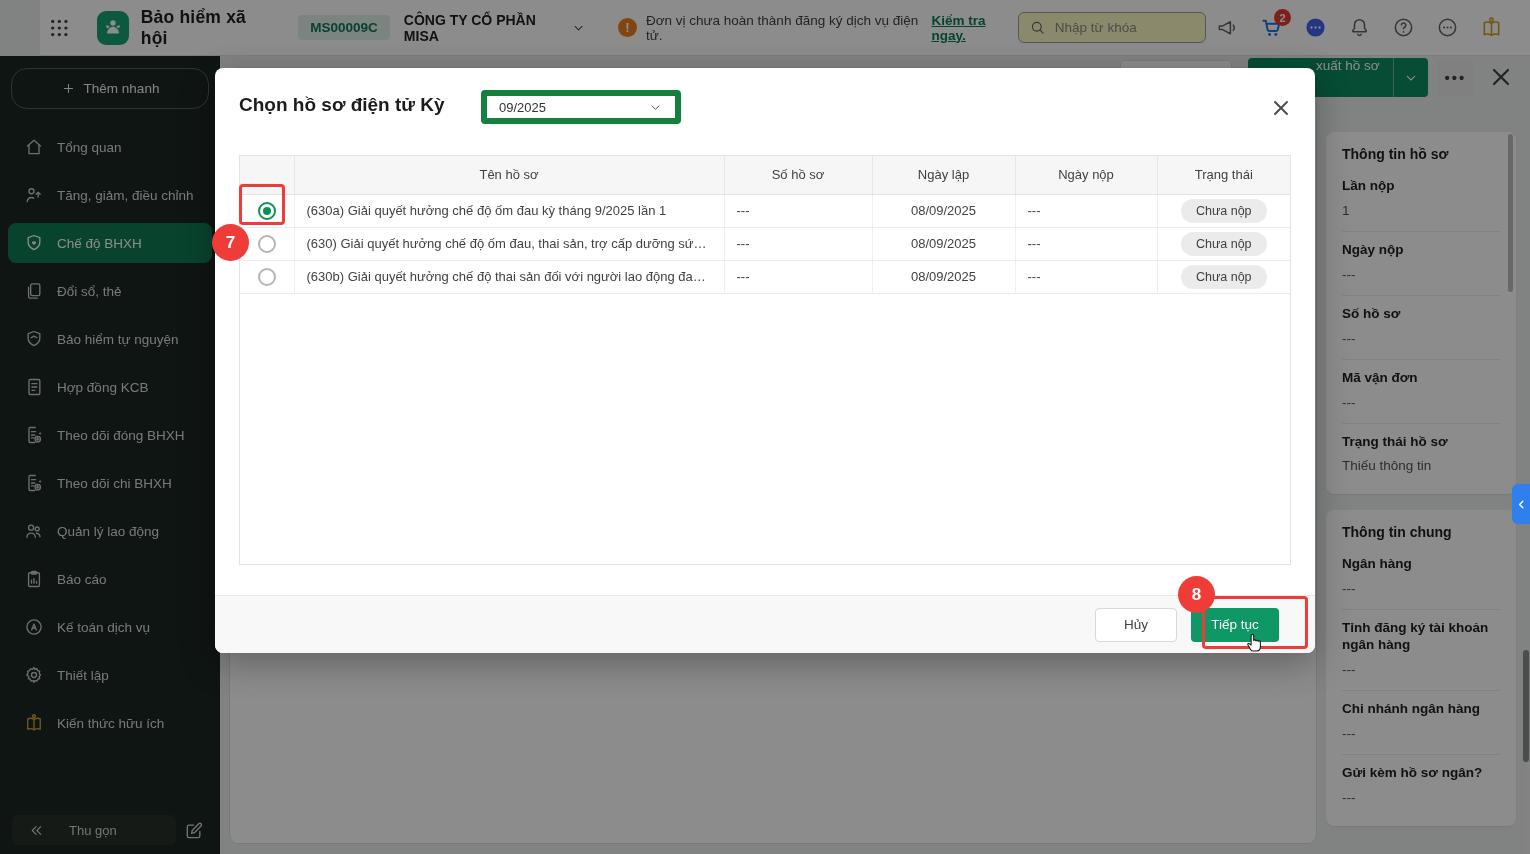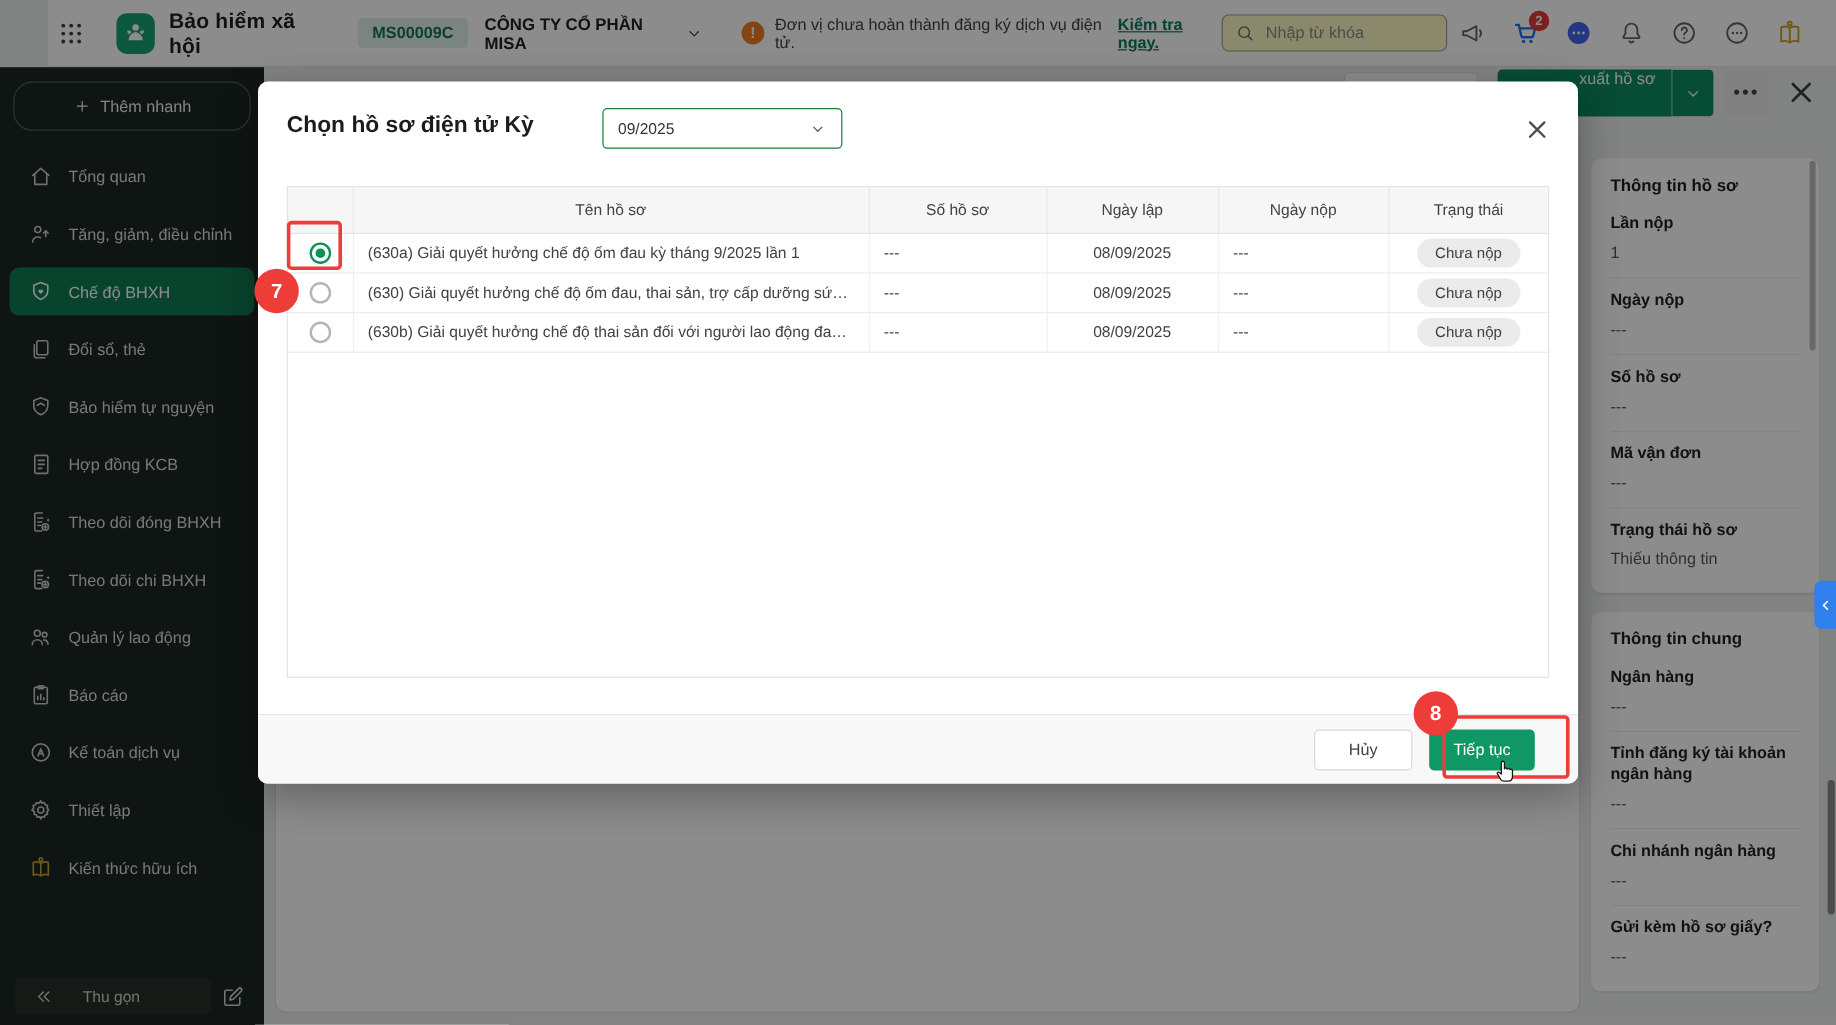--- a/index.html
+++ b/index.html
@@ -94,21 +94,21 @@
               z-index:6; cursor:pointer; }
   .blue-tab .icon { width:13px; height:13px; }
 
   
   #overlay { position:absolute; inset:0; background:rgba(0,0,0,.45); z-index:5; }
 
   
   .modal { position:absolute; left:215px; top:68px; width:1100px; height:585px; background:#fff; z-index:10;
            border-radius:8px; box-shadow:0 10px 35px rgba(0,0,0,.3); }
   .modal-title { position:absolute; left:24px; top:26px; font-size:19px; font-weight:700; color:#1c1c1c; }
-  .period-select { position:absolute; left:287px; top:22px; width:200px; height:34px; border:1px solid #15803d;
+  .period-select { position:absolute; left:266px; top:22px; width:200px; height:34px; border:6px solid #15803d;
                    border-radius:4px; display:flex; align-items:center; padding:0 12px; font-size:13px;
                    color:#333; cursor:pointer; background:#fff; }
   .period-select .icon { margin-left:auto; width:15px; height:15px; color:#555; }
   .modal-close { position:absolute; right:22px; top:28px; width:24px; height:24px; color:#4a4a4a; cursor:pointer; }
 
   .table-box { position:absolute; left:24px; top:87px; width:1052px; height:410px; border:1px solid #e3e3e3;
                overflow:hidden; background:#fff; }
   table { border-collapse:collapse; width:1050px; table-layout:fixed; font-size:13px; color:#424242; }
   col.c0{width:54px} col.c1{width:430px} col.c2{width:148px} col.c3{width:143px} col.c4{width:142px} col.c5{width:133px}
   thead th { height:38px; background:#f6f6f6; font-weight:400; font-size:13px; color:#424242; text-align:center;
@@ -474,21 +474,21 @@
           </div>
           <div class="field">
             <div class="flabel">Tỉnh đăng ký tài khoản ngân hàng</div>
             <div class="fvalue">---</div>
           </div>
           <div class="field">
             <div class="flabel">Chi nhánh ngân hàng</div>
             <div class="fvalue">---</div>
           </div>
           <div class="field">
-            <div class="flabel">Gửi kèm hồ sơ giấy?</div>
+            <div class="flabel">Gửi kèm hồ sơ ngân?</div>
             <div class="fvalue">---</div>
           </div>
         </div>
     </div>
   </div>
   <div class="panel-scroll"></div>
   <div class="win-scroll"></div>
 </div>
 
 <div class="blue-tab">

